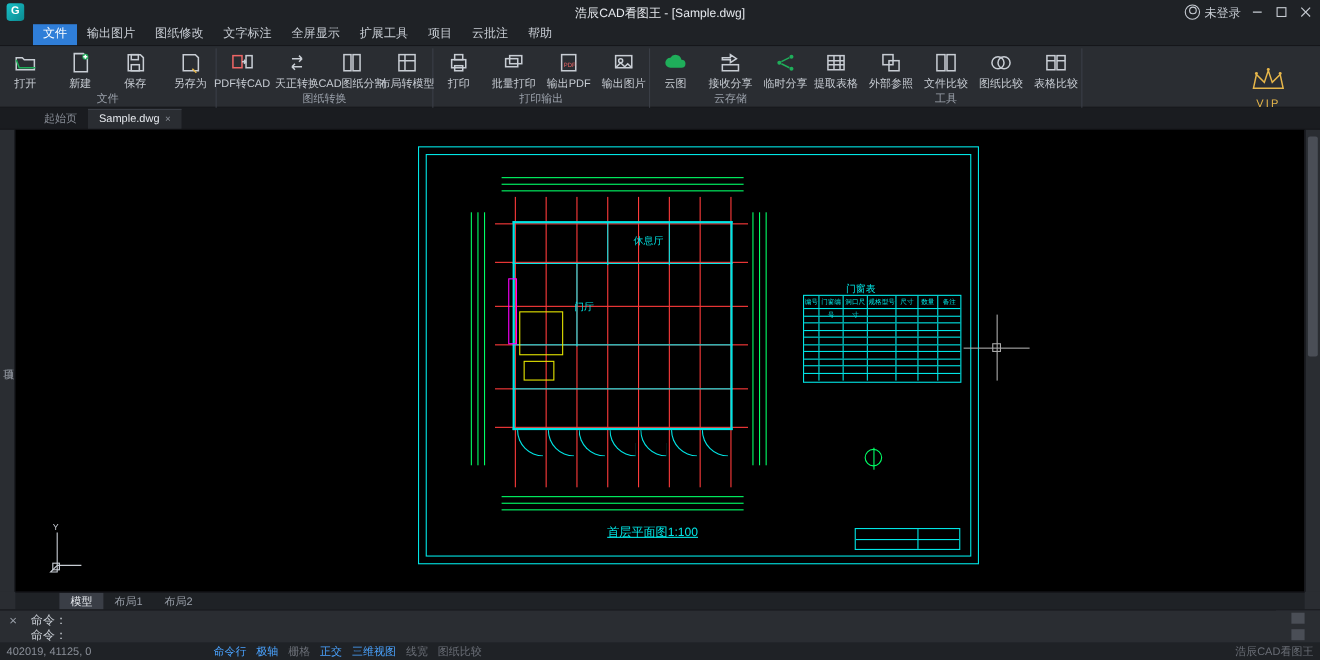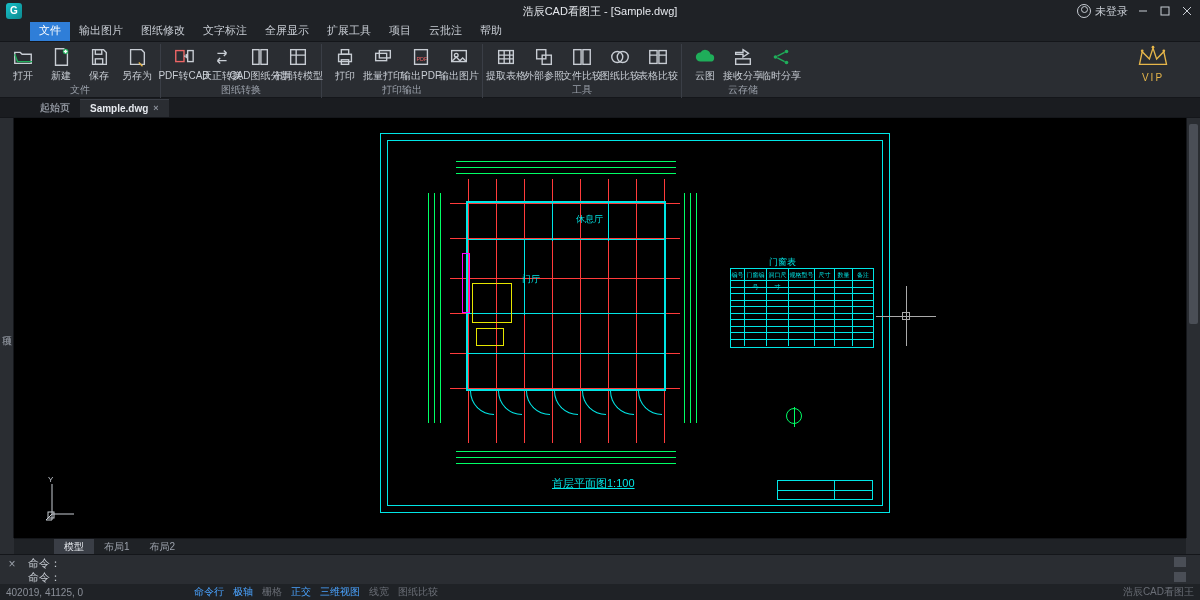--- a/index.html
+++ b/index.html
@@ -18,31 +18,31 @@
 .winbtn svg{width:10px;height:10px;}
 
 
 .menubar { height:20px; background:#1f2226; display:flex; align-items:flex-end; padding-left:30px; border-bottom:1px solid #14161a;}
 .menuitem { padding:3px 9px 3px 9px; color:#c8cdd4; font-size:11px; cursor:pointer; }
 .menuitem.active { background:#2f7ed8; color:#fff; }
 
 
 .ribbon { height:56px; background:#2a2d32; display:flex; align-items:flex-start; padding:2px 0 0 0; border-bottom:1px solid #14161a; position:relative;}
 .rgroup { display:flex; flex-direction:column; align-items:center; height:54px; border-right:1px solid #3a3e46; padding:0 4px;}
-.rbtns { display:flex; gap:0px; }
+.rbtns { display:flex; gap:12px; }
 .rbtn { display:flex; flex-direction:column; align-items:center; width:38px; padding-top:2px; cursor:pointer; }
 .rbtn .ic { width:22px; height:22px; display:flex; align-items:center; justify-content:center; }
 .rbtn .lb { font-size:10px; color:#c8cdd4; margin-top:1px; white-space:nowrap; }
 .rgroup .gl { font-size:10px; color:#9aa0aa; margin-top:auto; margin-bottom:1px;}
-.vip { position:absolute; right:22px; top:2px; width:50px; text-align:center; }
+.vip { position:absolute; right:22px; top:18px; width:50px; text-align:center; }
 .vip svg{width:36px;height:28px;}
 .vip .t{color:#e6b64a;font-size:10px;letter-spacing:2px;margin-top:-2px;}
 
 
-.doctabs { height:20px; background:#1a1c20; display:flex; align-items:center; padding-left:30px; border-bottom:1px solid #14161a;font-weight:bold;}
+.doctabs { height:20px; background:#1a1c20; display:flex; align-items:center; padding-left:30px; border-bottom:1px solid #14161a;}
 .doctab { padding:3px 10px; font-size:10px; color:#9aa0aa; display:flex; align-items:center; gap:5px;}
 .doctab.start{color:#8a8f98;}
 .doctab.active { background:#2a2d32; color:#e6e9ee; border-top:1px solid #3a3e46;}
 .doctab .x{font-size:9px;color:#8a8f98;}
 
 
 .sidestrip{position:absolute;left:0;top:118px;width:14px;bottom:62px;background:#2a2d32;border-right:1px solid #14161a;display:flex;align-items:center;justify-content:center;}
 .sidestrip .vtext{writing-mode:vertical-rl;font-size:10px;color:#8a8f98;}
 
 
@@ -283,72 +283,20 @@
               <circle cx="9" cy="10" r="2"></circle>
               <path d="M4 17l5-5 4 4 3-3 4 4"></path>
             </svg>
           </div>
           <div class="lb">输出图片</div>
         </div>
     </div>
     <div class="gl">打印输出</div>
   </div>
 
-  <div class="rgroup">
-    <div class="rbtns">
-      <div class="rbtn">
-          <div class="ic">
-            <svg viewBox="0 0 24 24">
-              <rect x="4" y="5" width="16" height="14"></rect>
-              <path d="M4 10h16M4 14h16M10 5v14M16 5v14"></path>
-            </svg>
-          </div>
-          <div class="lb">提取表格</div>
-        </div>
-      <div class="rbtn">
-          <div class="ic">
-            <svg viewBox="0 0 24 24">
-              <rect x="4" y="4" width="10" height="10"></rect>
-              <rect x="10" y="10" width="10" height="10"></rect>
-            </svg>
-          </div>
-          <div class="lb">外部参照</div>
-        </div>
-      <div class="rbtn">
-          <div class="ic">
-            <svg viewBox="0 0 24 24">
-              <rect x="3" y="4" width="8" height="16"></rect>
-              <rect x="13" y="4" width="8" height="16"></rect>
-            </svg>
-          </div>
-          <div class="lb">文件比较</div>
-        </div>
-      <div class="rbtn">
-          <div class="ic">
-            <svg viewBox="0 0 24 24">
-              <circle cx="9" cy="12" r="6"></circle>
-              <circle cx="15" cy="12" r="6"></circle>
-            </svg>
-          </div>
-          <div class="lb">图纸比较</div>
-        </div>
-      <div class="rbtn">
-          <div class="ic">
-            <svg viewBox="0 0 24 24">
-              <rect x="3" y="5" width="8" height="14"></rect>
-              <rect x="13" y="5" width="8" height="14"></rect>
-              <path d="M3 10h8M13 10h8"></path>
-            </svg>
-          </div>
-          <div class="lb">表格比较</div>
-        </div>
-    </div>
-    <div class="gl">工具</div>
-  </div>
-
   <div class="rgroup" style="border-right:none">
     <div class="rbtns">
       <div class="rbtn">
           <div class="ic">
             <svg viewBox="0 0 24 24">
               <path d="M7 17a5 5 0 010-10 6 6 0 0111 2 4 4 0 010 8H7z" fill="#1fae5a" stroke="none"></path>
             </svg>
           </div>
           <div class="lb">云图</div>
         </div>
@@ -367,20 +315,72 @@
               <circle cx="6" cy="12" r="2" fill="#1fae5a" stroke="none"></circle>
               <circle cx="18" cy="6" r="2" fill="#1fae5a" stroke="none"></circle>
               <circle cx="18" cy="18" r="2" fill="#1fae5a" stroke="none"></circle>
               <path d="M8 11l8-4M8 13l8 4" stroke="#1fae5a"></path>
             </svg>
           </div>
           <div class="lb">临时分享</div>
         </div>
     </div>
     <div class="gl">云存储</div>
+  </div>
+
+  <div class="rgroup">
+    <div class="rbtns">
+      <div class="rbtn">
+          <div class="ic">
+            <svg viewBox="0 0 24 24">
+              <rect x="4" y="5" width="16" height="14"></rect>
+              <path d="M4 10h16M4 14h16M10 5v14M16 5v14"></path>
+            </svg>
+          </div>
+          <div class="lb">提取表格</div>
+        </div>
+      <div class="rbtn">
+          <div class="ic">
+            <svg viewBox="0 0 24 24">
+              <rect x="4" y="4" width="10" height="10"></rect>
+              <rect x="10" y="10" width="10" height="10"></rect>
+            </svg>
+          </div>
+          <div class="lb">外部参照</div>
+        </div>
+      <div class="rbtn">
+          <div class="ic">
+            <svg viewBox="0 0 24 24">
+              <rect x="3" y="4" width="8" height="16"></rect>
+              <rect x="13" y="4" width="8" height="16"></rect>
+            </svg>
+          </div>
+          <div class="lb">文件比较</div>
+        </div>
+      <div class="rbtn">
+          <div class="ic">
+            <svg viewBox="0 0 24 24">
+              <circle cx="9" cy="12" r="6"></circle>
+              <circle cx="15" cy="12" r="6"></circle>
+            </svg>
+          </div>
+          <div class="lb">图纸比较</div>
+        </div>
+      <div class="rbtn">
+          <div class="ic">
+            <svg viewBox="0 0 24 24">
+              <rect x="3" y="5" width="8" height="14"></rect>
+              <rect x="13" y="5" width="8" height="14"></rect>
+              <path d="M3 10h8M13 10h8"></path>
+            </svg>
+          </div>
+          <div class="lb">表格比较</div>
+        </div>
+    </div>
+    <div class="gl">工具</div>
   </div>
   <div class="vip">
     <svg viewBox="0 0 40 30">
         <path d="M5 22L8 8l8 8 4-12 4 12 8-8 3 14z" fill="none" stroke="#e6b64a" stroke-width="1.5"></path>
         <circle cx="8" cy="7" r="1.5" fill="#e6b64a"></circle>
         <circle cx="20" cy="3" r="1.5" fill="#e6b64a"></circle>
         <circle cx="32" cy="7" r="1.5" fill="#e6b64a"></circle>
       </svg>
     <div class="t">VIP</div>
   </div>

